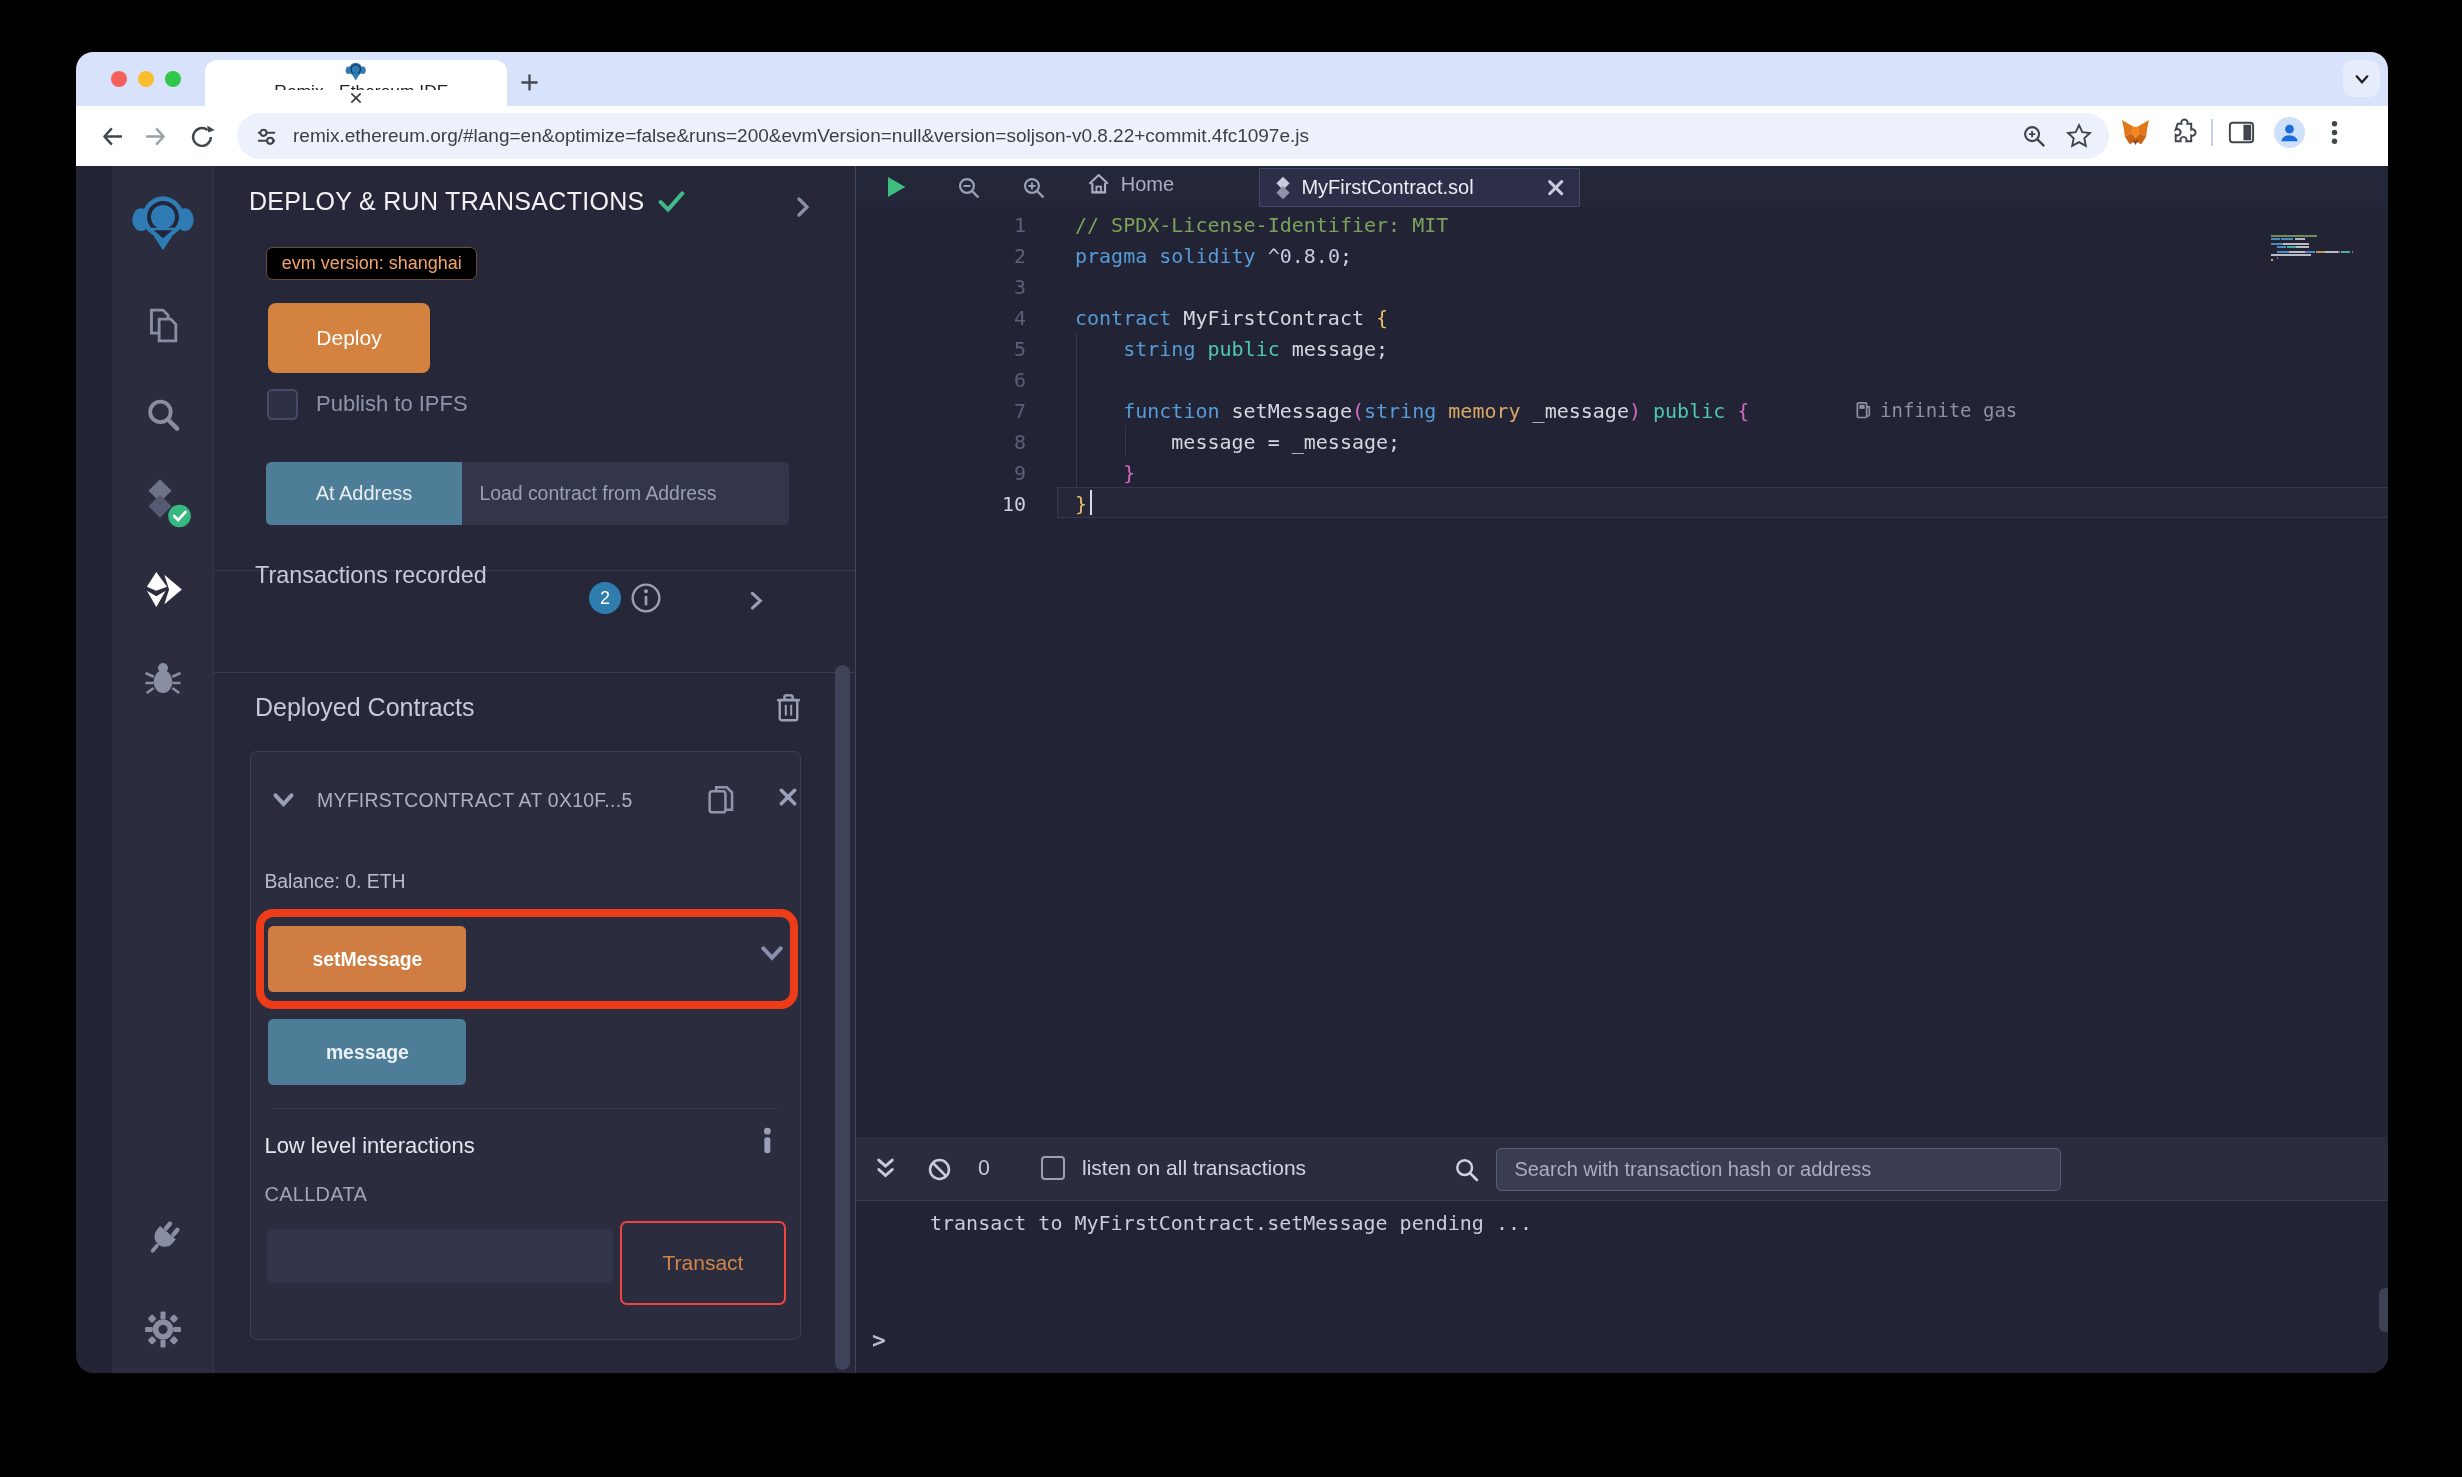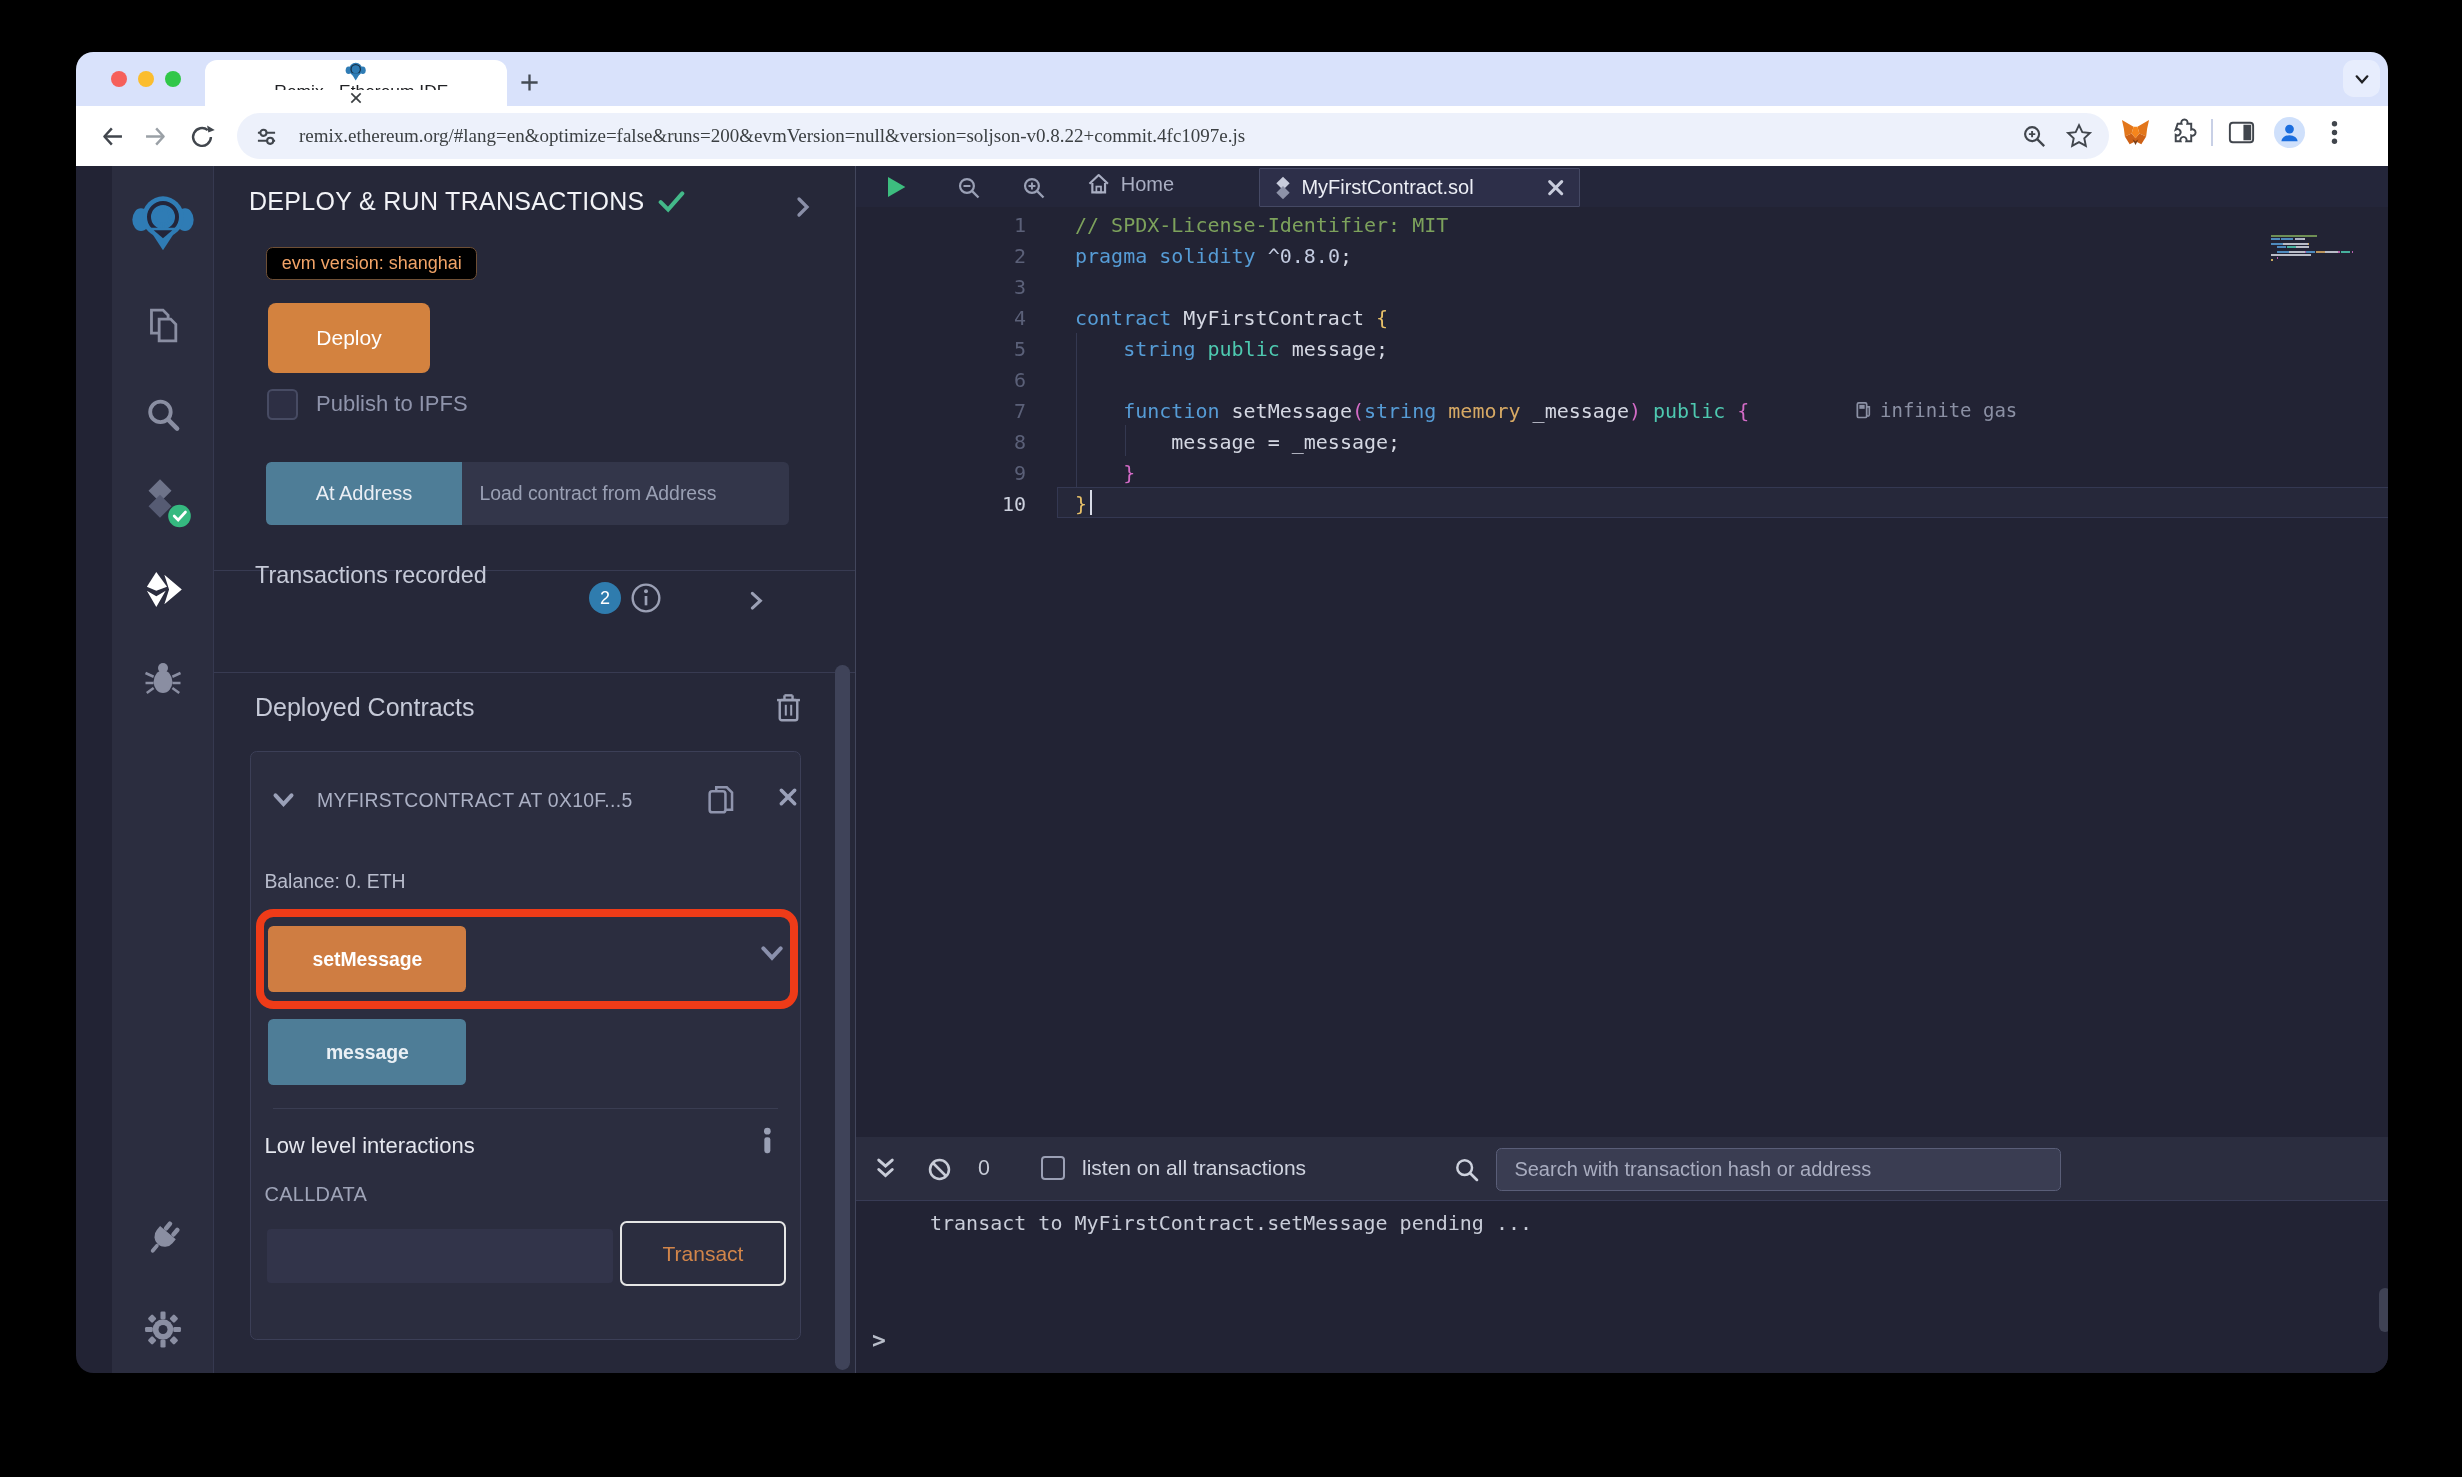--- a/index.html
+++ b/index.html
@@ -11,21 +11,21 @@
   
   .tabstrip{position:relative;height:54px;background:#d9e2fb;flex:0 0 auto;}
   .tl{position:absolute;top:19.4px;width:16px;height:16px;border-radius:50%;}
   .tl.red{left:35px;background:#f6605a;} .tl.yel{left:62px;background:#fbbd2e;} .tl.grn{left:89px;background:#31c748;}
   .tab{position:absolute;left:129px;top:8px;width:302px;height:46px;background:#fff;border-radius:12px 12px 0 0;display:flex;align-items:center;padding:0 13.4px;flex-direction:column;}
   .tab-title{font-size:17.4px;color:#202124;margin-left:10.7px;flex:1;white-space:nowrap;overflow:hidden;}
   .newtab{position:absolute;left:442px;top:19px;}
   .tabsearch{position:absolute;left:2267px;top:8px;width:37px;height:37px;border-radius:10.7px;background:#e7edfd;display:flex;align-items:center;justify-content:center;}
   .toolbar{position:relative;height:60px;background:#fff;flex:0 0 auto;}
   .urlbar{position:absolute;left:161px;top:7.4px;width:1872px;height:46px;border-radius:23px;background:#edf1fb;display:flex;align-items:center;padding:0 16px;}
-  .url-text{font-size:19px;color:#3c4043;margin-left:19px;flex:1;white-space:nowrap;overflow:hidden;font-family:Liberation Serif, serif;}
+  .url-text{font-size:19px;color:#3c4043;margin-left:13px;flex:1;white-space:nowrap;overflow:hidden;}
   .nav-ic{position:absolute;top:16.7px;}
   .tb-right{position:absolute;top:11.4px;display:flex;align-items:center;}
   .avatar{width:31px;height:31px;border-radius:50%;background:#cfe0fb;display:flex;align-items:center;justify-content:center;}
   .vdiv{width:1.3px;height:27px;background:#c8d0e6;margin:0 13.4px;}
 
   
   .app{flex:1;display:flex;background:#222334;min-height:0;padding-left:36px;}
   .rail{width:102px;background:#2b2d3f;border-right:1.3px solid #363950;position:relative;flex:0 0 auto;}
   .rail-ic{position:absolute;left:50%;transform:translateX(-50%);}
   .sidepanel{width:642px;background:#262839;border-right:1.3px solid #42465c;position:relative;flex:0 0 auto;overflow:hidden;}
@@ -63,21 +63,21 @@
   .set-btn{position:absolute;left:17.4px;top:174px;width:198px;height:66px;background:#cf7d42;border-radius:5.4px;font-size:19.4px;font-weight:600;color:#fff;}
   .set-input{position:absolute;left:218px;top:174px;width:283px;height:66px;background:#32344a;border:0.7px solid #3d4056;border-radius:4px;
              color:#d9dce6;font-size:19px;padding:0 17.4px;font-family:inherit;}
   .fn-expand{position:absolute;left:509px;top:193px;}
   .msg-btn{position:absolute;left:17.4px;top:267px;width:198px;height:66px;background:#4e7d97;border-radius:5.4px;font-size:19.4px;font-weight:600;color:#eaf0f5;}
   .card-div{position:absolute;left:22px;right:22px;top:356px;height:1.3px;background:#3a3d52;}
   .ll-title{position:absolute;left:13.4px;top:381px;font-size:22px;color:#e4e6ee;}
   .ll-info{position:absolute;left:511px;top:375px;}
   .calldata{position:absolute;left:13.4px;top:431px;font-size:20px;color:#9fa4b8;letter-spacing:0.3px;}
   .cd-input{position:absolute;left:16px;top:477px;width:346px;height:54px;background:#32344a;border:none;border-radius:4px;color:#d4d7e2;font-size:19px;padding:0 13.4px;font-family:inherit;}
-  .transact-btn{position:absolute;left:369px;top:469px;width:166px;height:65px;background:transparent;border:2px solid #e5e5e5;border-radius:6.7px;font-size:21px;color:#d2854a;}
+  .transact-btn{position:absolute;left:369px;top:469px;width:166px;height:84px;background:transparent;border:2px solid #ef4444;border-radius:6.7px;font-size:21px;color:#d2854a;}
   .p-scroll{position:absolute;left:621px;top:499px;width:14.7px;height:705px;background:#3f4359;border-radius:7.4px;}
 
   
   .edtabs{height:41px;background:#24263a;position:relative;flex:0 0 auto;}
   .ed-ic{position:absolute;top:8.7px;}
   .home-tab{position:absolute;left:230px;top:5.4px;display:flex;align-items:center;gap:9.4px;}
   .home-txt{font-size:20px;color:#a9aec2;}
   .file-tab{position:absolute;left:403px;top:2px;width:321px;height:39px;background:#2d2f49;border:0.7px solid #454964;border-radius:1px;
             display:flex;align-items:center;padding:0 14.7px;gap:10.7px;}
   .file-txt{font-size:20px;color:#eceef5;flex:1;white-space:nowrap;overflow:hidden;}

